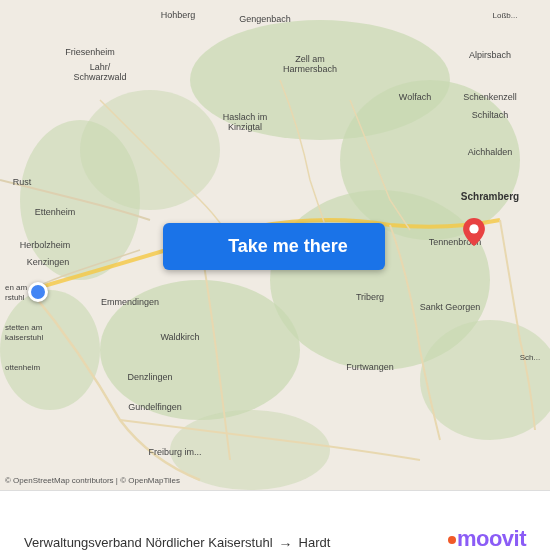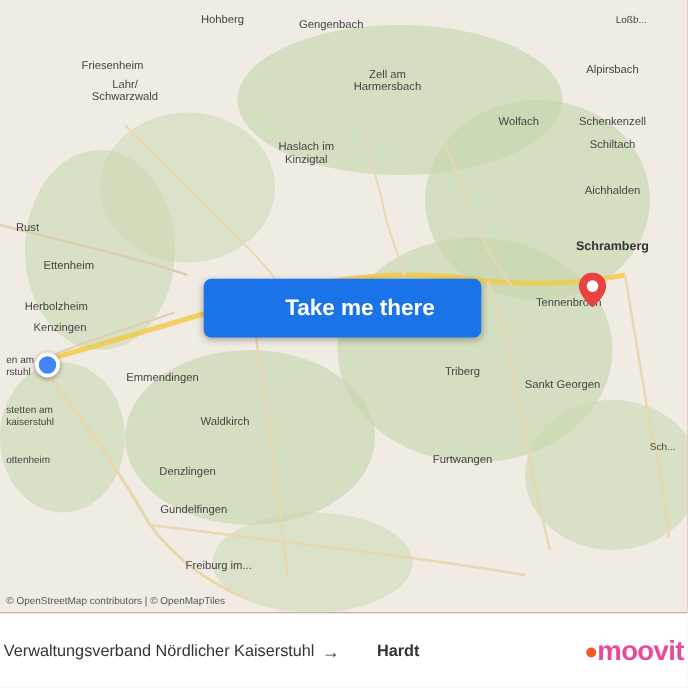--- a/index.html
+++ b/index.html
@@ -62,22 +62,22 @@
       border-radius: 50%;
       border: 3px solid white;
       box-shadow: 0 1px 4px rgba(0,0,0,0.4);
     }
 
     #footer {
       width: 550px;
       height: 60px;
       background-color: white;
       display: flex;
-      align-items: center;
-      padding: 0 3px;
+      align-items: flex-end;
+      padding: 0 24px;
       border-top: 1px solid #ddd;
     }
 
     #footer-left {
       flex: 1;
     }
 
     #route-info {
       display: flex;
       align-items: center;
@@ -89,35 +89,34 @@
     #route-origin {
       font-weight: normal;
     }
 
     #route-arrow {
       color: #333;
       font-size: 14px;
     }
 
     #route-destination {
-      font-weight: bold;
-      margin-left: 24px;
+      font-weight: normal;
     }
 
     #moovit-logo {
       display: flex;
       flex-direction: column;
       align-items: flex-end;
       margin-left: 10px;
     }
 
     #moovit-text {
       font-size: 22px;
       font-weight: bold;
-      color: #ec4899;
+      color: #8b5cf6;
       letter-spacing: -0.5px;
       line-height: 1;
     }
 
     .moovit-dot {
       display: inline-block;
       width: 8px;
       height: 8px;
       background-color: #f15a29;
       border-radius: 50%;

